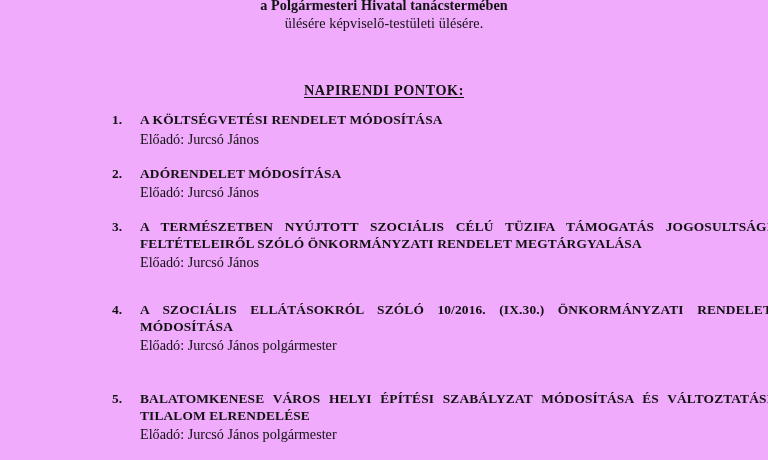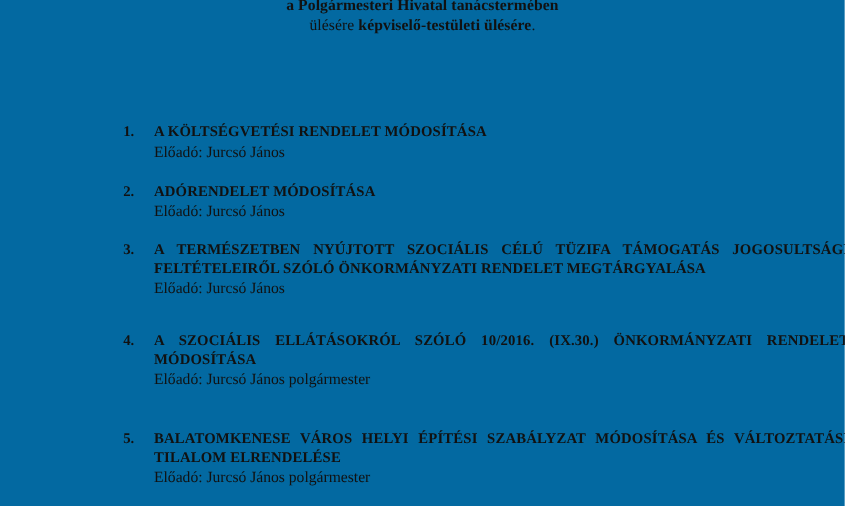--- a/index.html
+++ b/index.html
@@ -14,42 +14,42 @@
     overflow: hidden;
     font-family: "Liberation Serif", "DejaVu Serif", serif;
     color: #111111;
     -webkit-font-smoothing: antialiased;
   }
 
   .page {
     position: relative;
     width: 768px;
     height: 460px;
-    background: #0369a1;
+    background: #f0abfc;
     box-sizing: border-box;
   }
 
   
   .header {
     position: absolute;
     left: 0;
     top: -4px;
     width: 768px;
     text-align: center;
   }
   .header-line {
     font-size: 14.2px;
     line-height: 18px;
     letter-spacing: 0.1px;
   }
   .header-line.bold {
     font-weight: bold;
   }
   .header-line .b {
-    font-weight: bold;
+    font-weight: normal;
   }
 
   
   .agenda-heading {
     position: absolute;
     left: 0;
     top: 82px;
     width: 768px;
     text-align: center;
     font-size: 14.2px;
@@ -113,20 +113,23 @@
 </head>
 <body>
 
 <div class="page">
 
   <div class="header">
     <div class="header-line bold">a Polgármesteri Hivatal tanácstermében</div>
     <div class="header-line"><span>ülésére </span><span class="b">képviselő-testületi ülésére</span><span>.</span></div>
   </div>
 
+  <div class="agenda-heading">
+    <span>NAPIRENDI PONTOK:</span>
+  </div>
 
   <div class="agenda-list">
 
     <div class="agenda-item">
       <div class="num">1.</div>
       <div class="title nojustify">A KÖLTSÉGVETÉSI RENDELET MÓDOSÍTÁSA</div>
       <div class="presenter"><span class="lbl">Előadó:</span>
         <span>Jurcsó János</span></div>
     </div>
 

